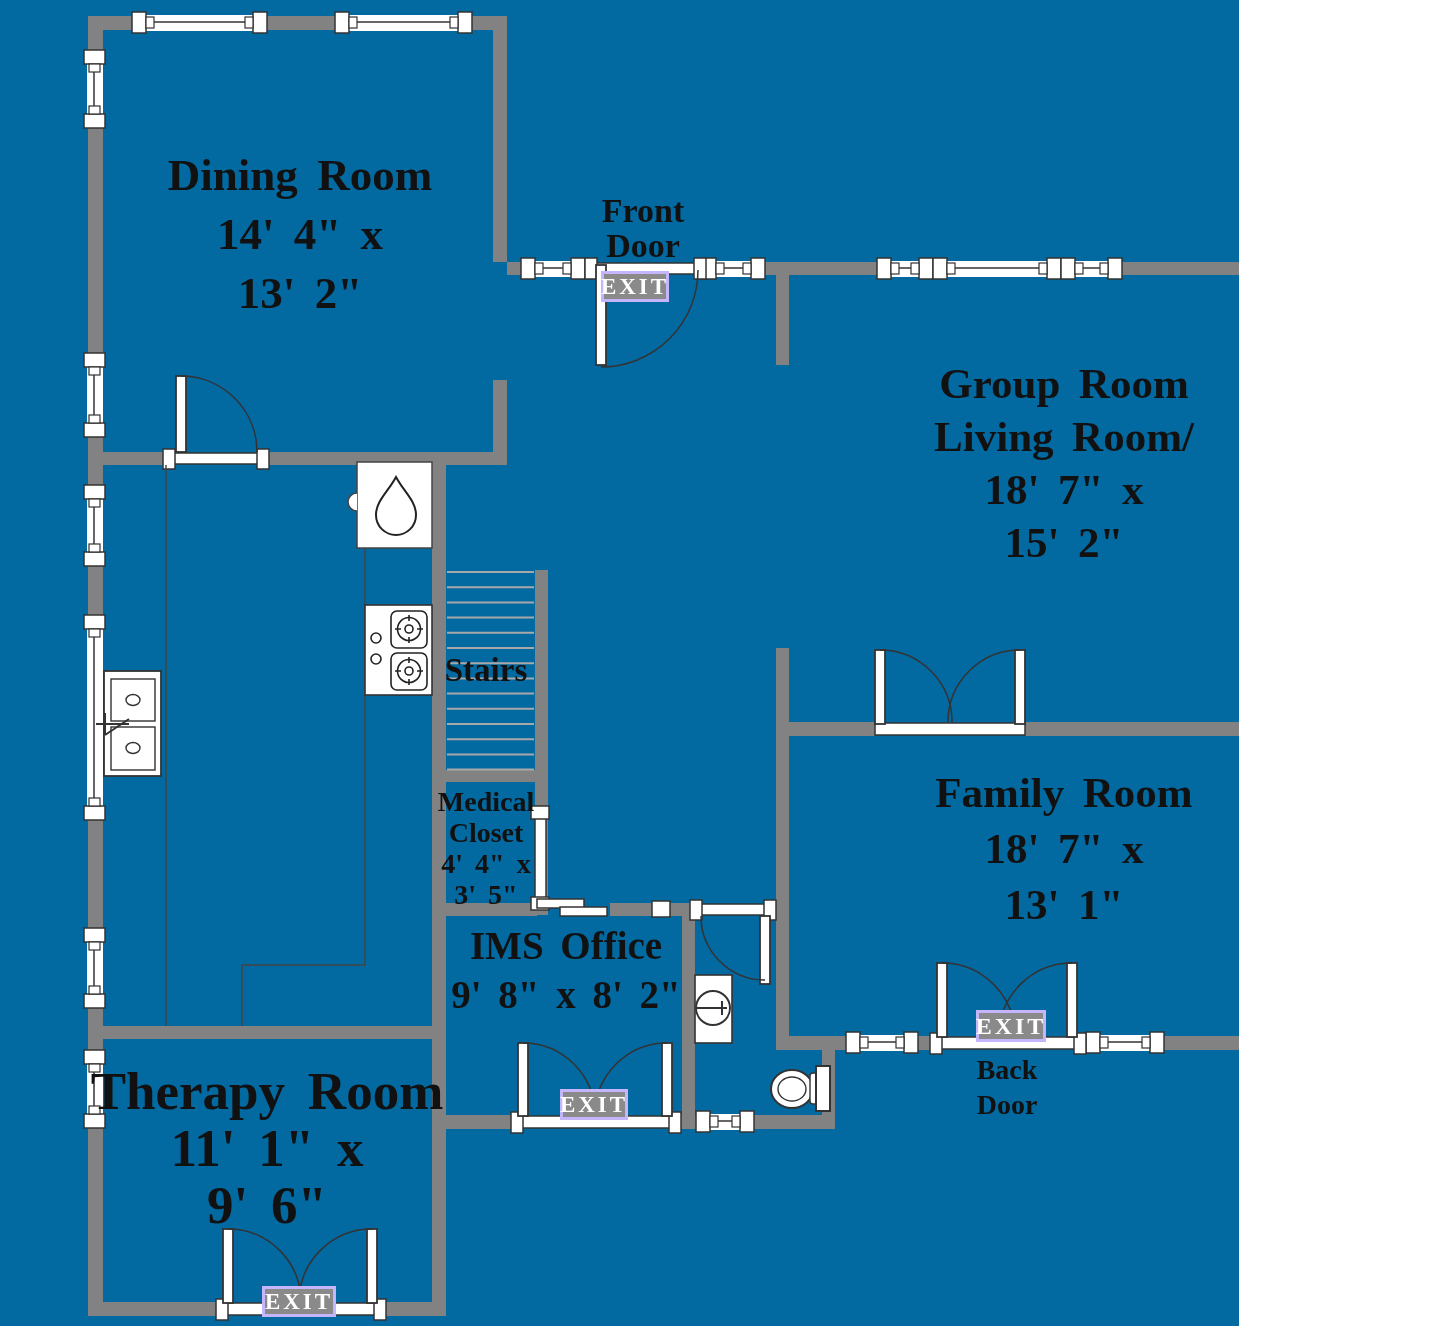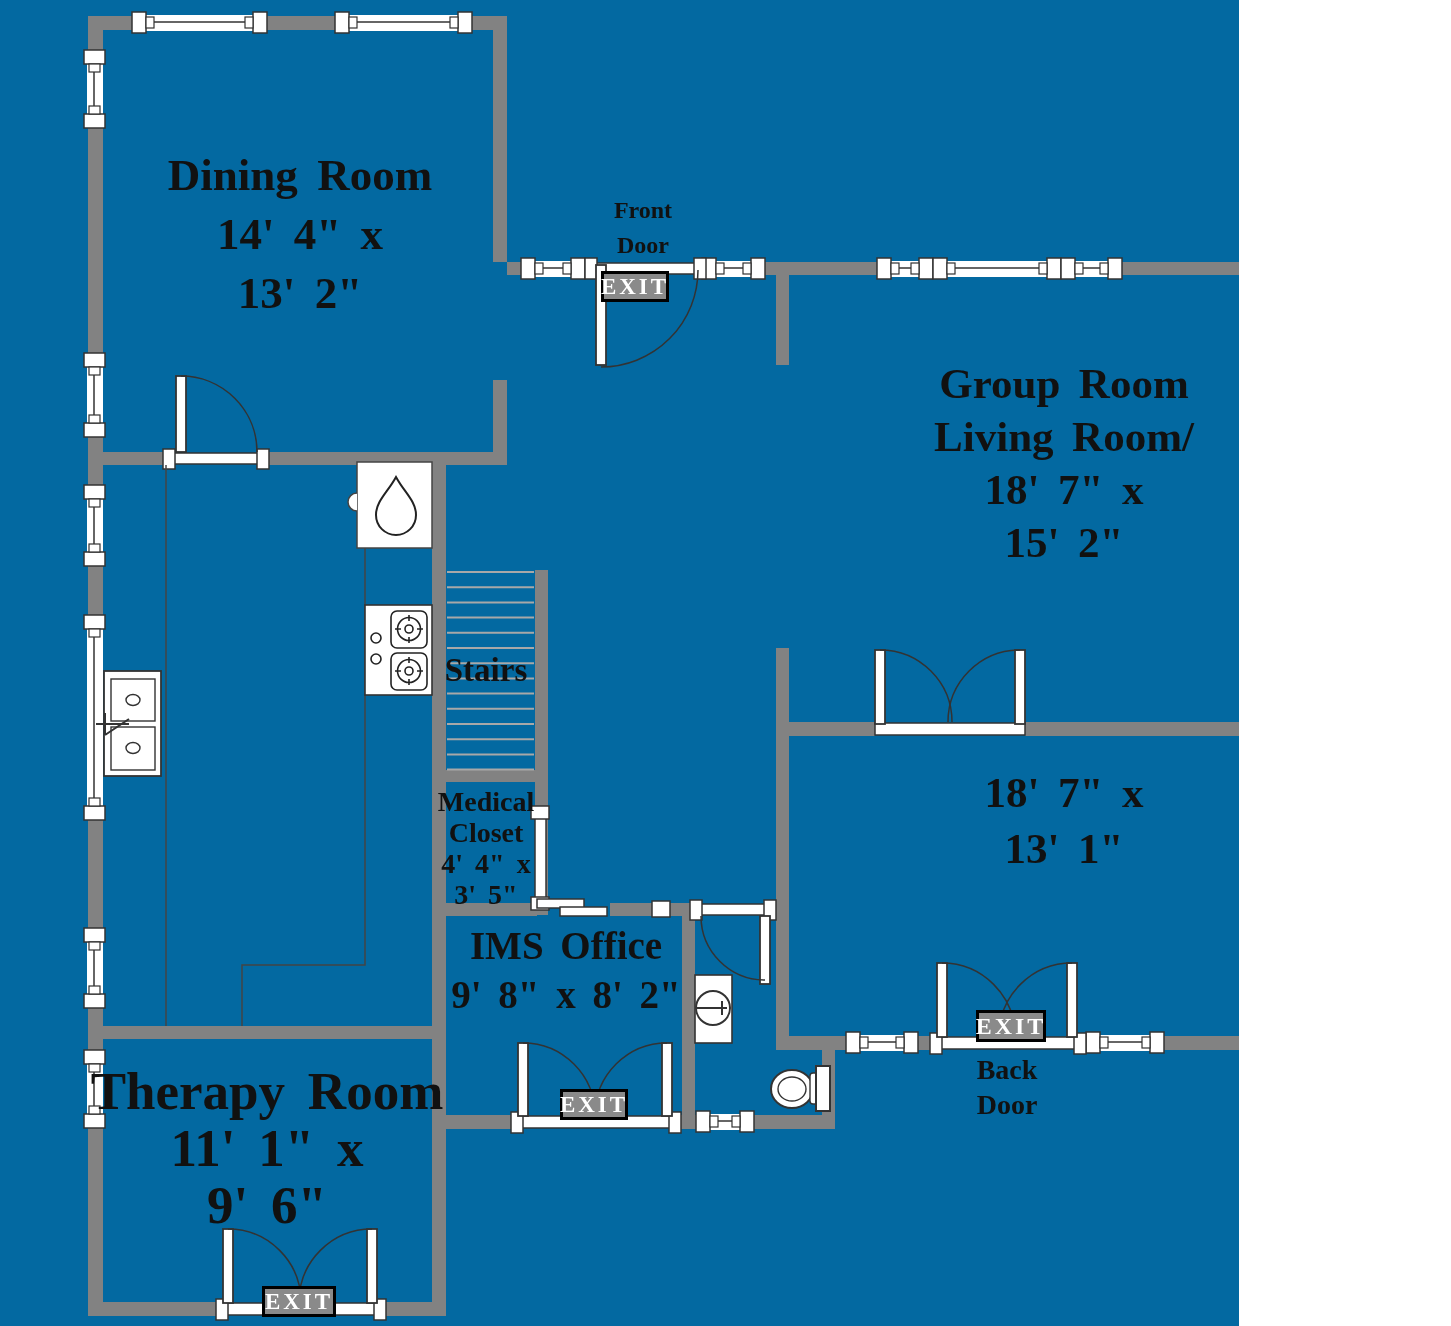--- a/index.html
+++ b/index.html
@@ -3,21 +3,21 @@
 <meta charset="utf-8">
 <style>
   html,body{margin:0;padding:0;background:#fff;}
   .plan{position:relative;width:1239px;height:1326px;background:#0369a1;overflow:hidden;
         font-family:"Liberation Serif",serif;}
   .plan svg{position:absolute;left:0;top:0;}
   .lbl{position:absolute;transform:translateX(-50%);text-align:center;font-weight:bold;
        color:#111;white-space:nowrap;word-spacing:0.18em;z-index:5;}
   .lbl span{display:block;}
   .exit{position:absolute;display:flex;align-items:center;justify-content:center;
-        background:#8a8a8a;border:3px solid #000000;color:#fff;font-weight:bold;
+        background:#8a8a8a;border:3px solid #c4b5fd;color:#fff;font-weight:bold;
         letter-spacing:3px;z-index:6;font-family:"Liberation Serif",serif;}
 </style>
 </head>
 <body>
 
 <div class="plan">
 
 <svg width="1451" height="1326" viewBox="0 0 1451 1326">
 
   <g id="walls" fill="#828282">
@@ -353,21 +353,21 @@
     <path d="M 1369 516 c 5 -2 7 -7 5 -12 c 7 3 9 10 5 15 c 7 -3 12 1 11 7 c -1 6 -9 9 -14 5" fill="none" stroke-width="1.6"></path>
     <path d="M 1371 541 c 4 -2 6 -6 4 -10 c 6 2 8 8 5 12 c 6 -2 10 1 9 6 c -1 5 -8 7 -12 4" fill="none" stroke-width="1.6"></path>
   </g>
 </svg>
 
   <div class="lbl" style="left:300px;top:146px;font-size:45px;line-height:59px;">
     <span>Dining Room</span>
       <span>14' 4" x</span>
       <span>13' 2"</span>
   </div>
-  <div class="lbl" style="left:643px;top:193px;font-size:24px;line-height:35px;">
+  <div class="lbl" style="left:643px;top:193px;font-size:34px;line-height:35px;">
     <span>Front</span>
       <span>Door</span>
   </div>
   <div class="lbl" style="left:1064px;top:357px;font-size:43px;line-height:53px;">
     <span>Group Room</span>
       <span>Living Room/</span>
       <span>18' 7" x</span>
       <span>15' 2"</span>
   </div>
   <div class="lbl" style="left:486px;top:652px;font-size:33px;">
@@ -377,20 +377,21 @@
     <span>Medical</span>
       <span>Closet</span>
       <span>4' 4" x</span>
       <span>3' 5"</span>
   </div>
   <div class="lbl" style="left:566px;top:921px;font-size:39px;line-height:49px;">
     <span>IMS Office</span>
       <span>9' 8" x 8' 2"</span>
   </div>
   <div class="lbl" style="left:1064px;top:765px;font-size:43px;line-height:56px;">
+    <span>Family Room</span>
       <span>18' 7" x</span>
       <span>13' 1"</span>
   </div>
   <div class="lbl" style="left:1007px;top:1052px;font-size:28px;line-height:35px;">
     <span>Back</span>
       <span>Door</span>
   </div>
   <div class="lbl" style="left:267px;top:1063px;font-size:53px;line-height:57px;">
     <span>Therapy Room</span>
       <span>11' 1" x</span>

